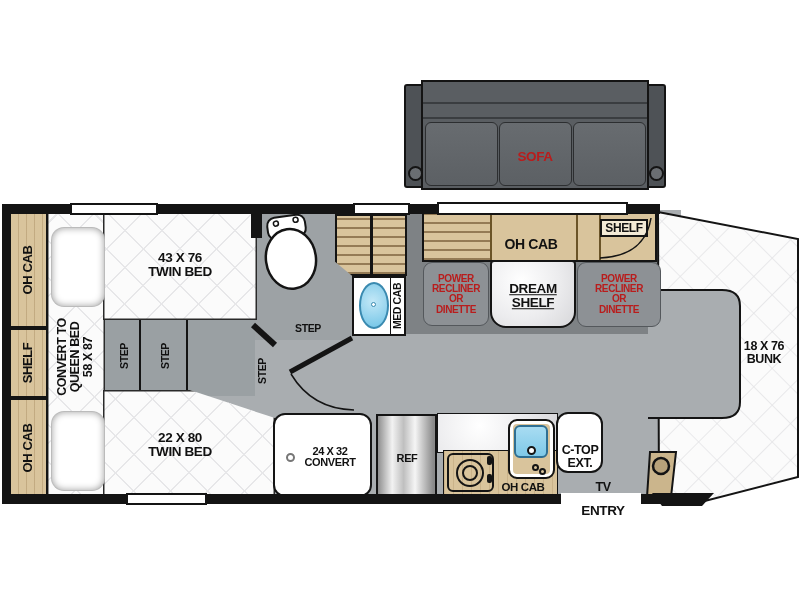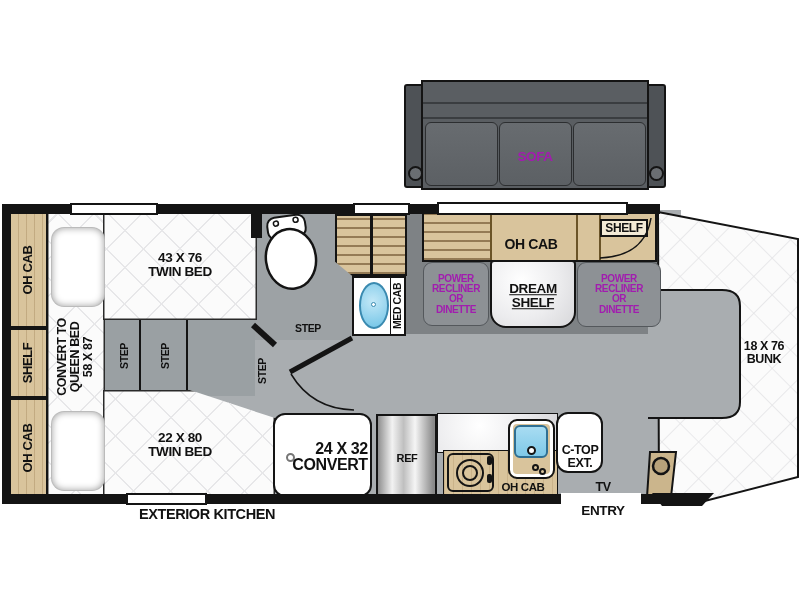--- a/index.html
+++ b/index.html
@@ -5,21 +5,21 @@
   html,body{margin:0;padding:0;background:#fff;}
   #stage{position:relative;width:800px;height:600px;background:#fff;overflow:hidden;
          font-family:"Liberation Sans",sans-serif;}
   #stage *{box-sizing:border-box;}
   .abs{position:absolute;}
   
   .lbl{position:absolute;font-weight:bold;color:#111;text-align:center;line-height:1.02;
        letter-spacing:-0.4px;white-space:nowrap;transform:translate(-50%,-50%);z-index:40;}
   .vlbl{position:absolute;font-weight:bold;color:#111;text-align:center;line-height:1.02;
         letter-spacing:-0.4px;white-space:nowrap;transform:translate(-50%,-50%) rotate(-90deg);z-index:40;}
-  .white{color:#a21caf;}
+  .white{color:#b91c1c;}
   .lbl span,.vlbl span{display:block;}
   
   .floor{background:#a9adb0;}
   .floor2{background:#9da2a5;}
   .steps{background:#9aa0a3;}
   .platform{background:#7e8285;}
   .quilt{background:
       repeating-linear-gradient(45deg,#e7e7e9 0 1.5px,transparent 1.5px 26px),
       repeating-linear-gradient(-45deg,#e7e7e9 0 1.5px,transparent 1.5px 26px),
       #fbfbfb;
@@ -201,27 +201,26 @@
       <span>RECLINER</span>
     <span>OR</span>
       <span>DINETTE</span>
   </div>
 
   <div class="lbl" style="left:764px;top:353px;font-size:12.5px;">
     <span>18 X 76</span>
       <span>BUNK</span>
   </div>
 
-  <div class="lbl" style="left:330px;top:457px;font-size:16px;text-align:right;">
+  <div class="lbl" style="left:330px;top:457px;font-size:11px;">
     <span>24 X 32</span>
       <span>CONVERT</span>
   </div>
   <div class="lbl" style="left:407px;top:459px;font-size:11px;">REF</div>
   <div class="lbl" style="left:523px;top:488px;font-size:11.5px;">OH CAB</div>
   <div class="lbl" style="left:580px;top:441px;font-size:12.5px;margin-top:16px;">
     <span>C-TOP</span>
       <span>EXT.</span>
   </div>
   <div class="lbl" style="left:603px;top:487px;font-size:12.5px;">TV</div>
   <div class="lbl" style="left:603px;top:511px;font-size:13.5px;">ENTRY</div>
-  <div class="lbl" style="left:207px;top:514px;font-size:14.5px;">EXTERIOR KITCHEN</div>
 
 </div>
 
 </body></html>

